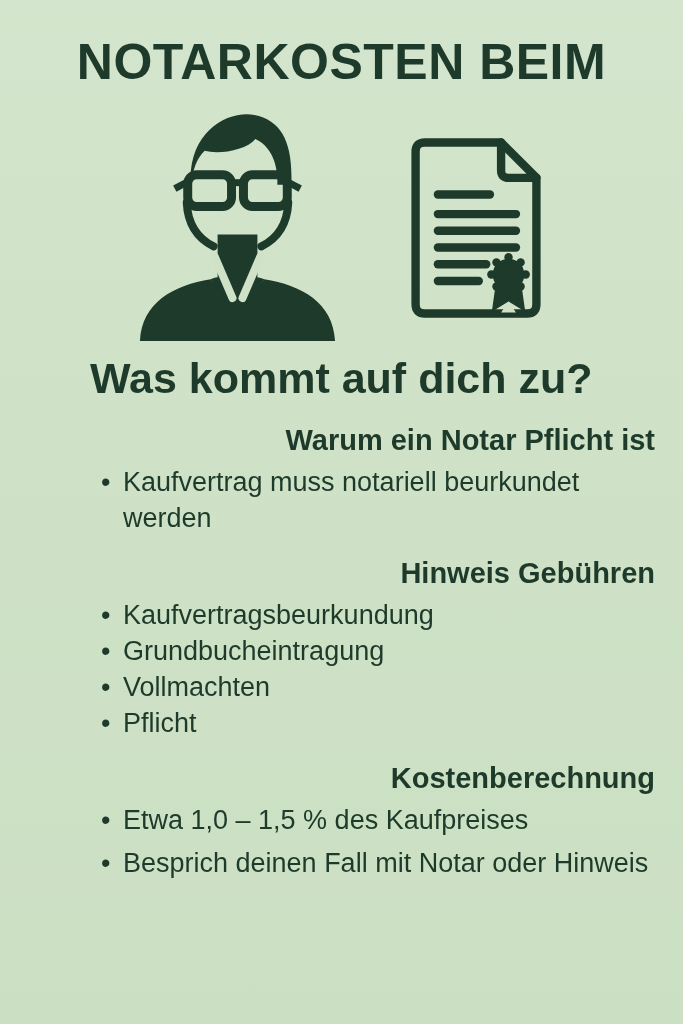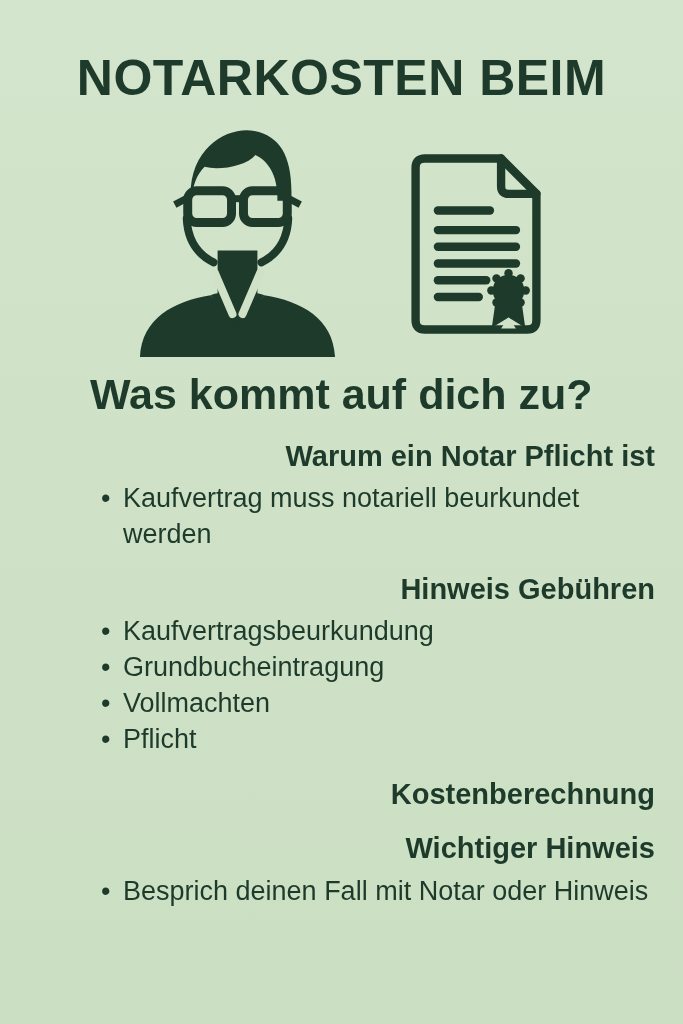--- a/index.html
+++ b/index.html
@@ -8,21 +8,21 @@
   }
   *{box-sizing:border-box;}
   html,body{margin:0;padding:0;}
   body{
     width:683px;height:1024px;
     background:linear-gradient(180deg,#d3e5cc 0%,#cfe2c7 45%,#cbdfc3 100%);
     color:var(--ink);
     font-family:"Liberation Sans",sans-serif;
     overflow:hidden;
   }
-  .poster{width:683px;height:981px;margin-top:16px;}
+  .poster{width:683px;height:981px;}
   h1.title{
     margin:0;padding-top:34px;
     text-align:center;
     font-size:50px;line-height:1.13;
     font-weight:700;letter-spacing:.5px;
   }
   h1.title span{display:block;}
   .icons-row{
     display:flex;justify-content:center;align-items:flex-start;
     gap:50px;margin-top:16px;height:236px;
@@ -146,23 +146,25 @@
       <ul class="bullets">
         <li>Kaufvertragsbeurkundung</li>
         <li>Grundbucheintragung</li>
         <li>Vollmachten</li>
         <li>Pflicht</li>
       </ul>
     </section>
 
     <section>
       <h3 class="sec">Kostenberechnung</h3>
+      <ul class="bullets">
+        <li>Etwa 1,0 – 1,5 % des Kaufpreises</li>
+      </ul>
     </section>
 
     <section>
-      <h3 class="sec">Wichtiger Hinweis</h3>
       <ul class="bullets">
         <li>Besprich deinen Fall mit Notar oder Hinweis</li>
       </ul>
     </section>
 
   </div>
 </div>
 
 </body></html>

